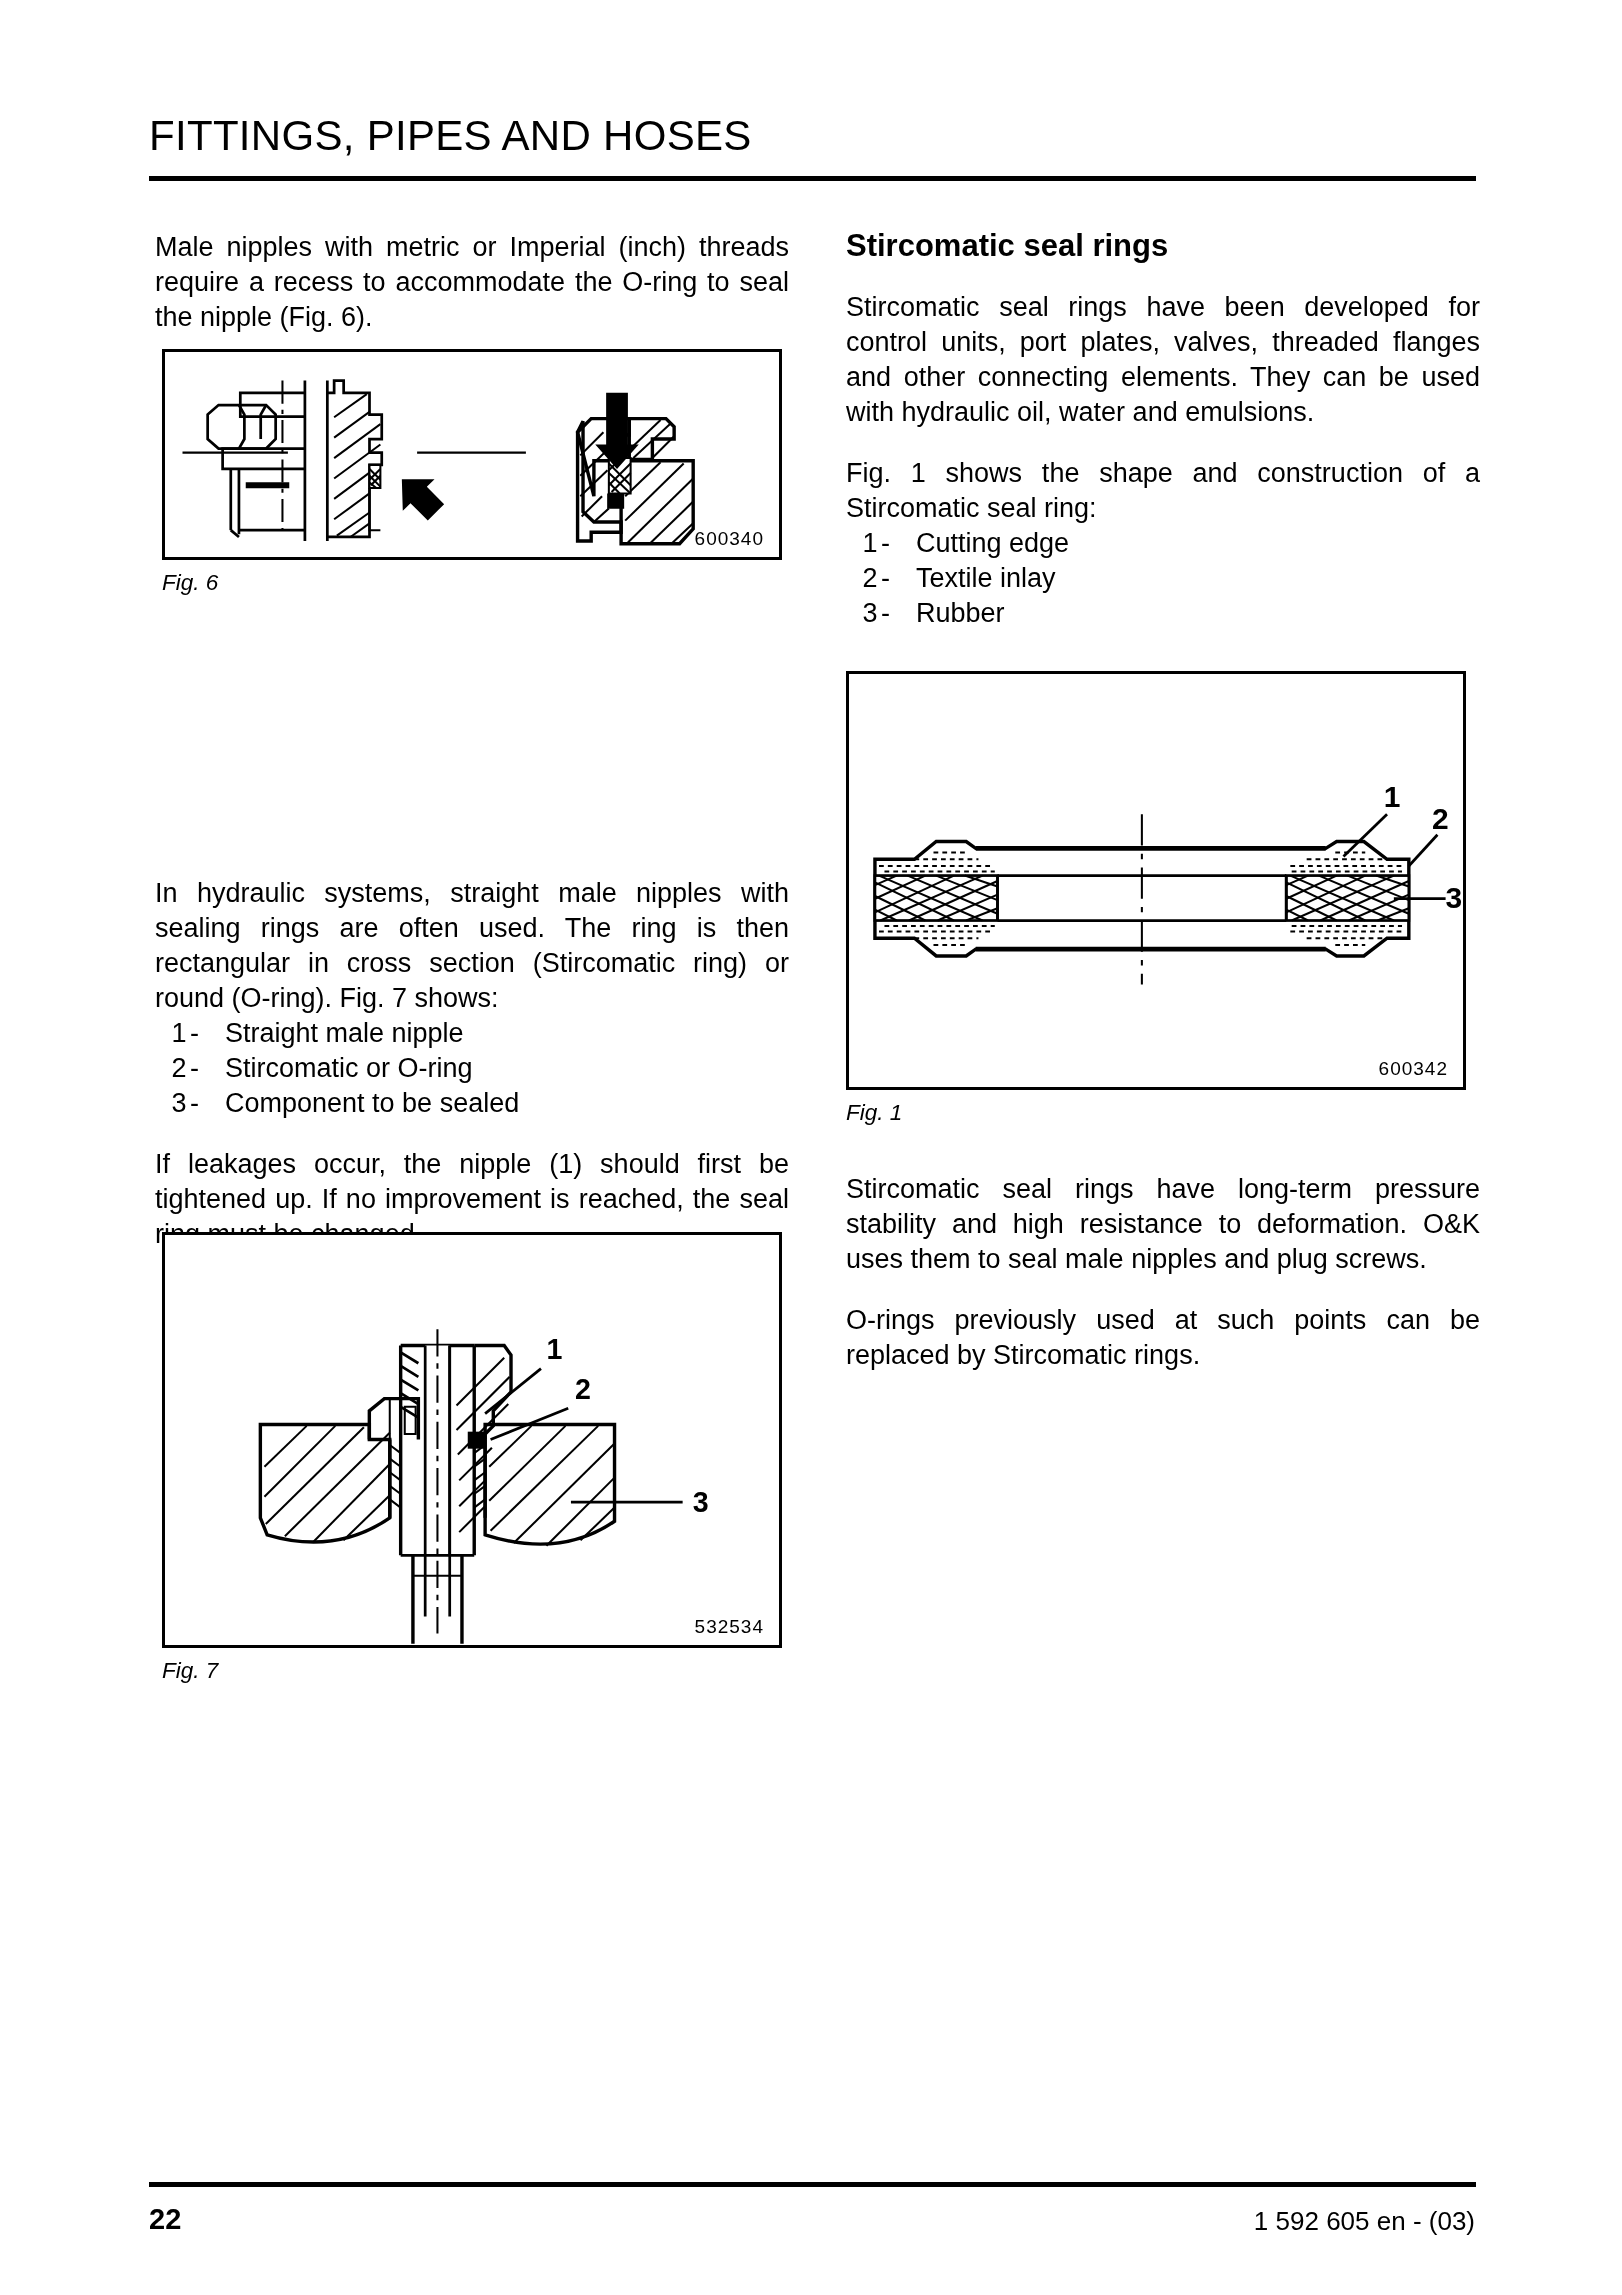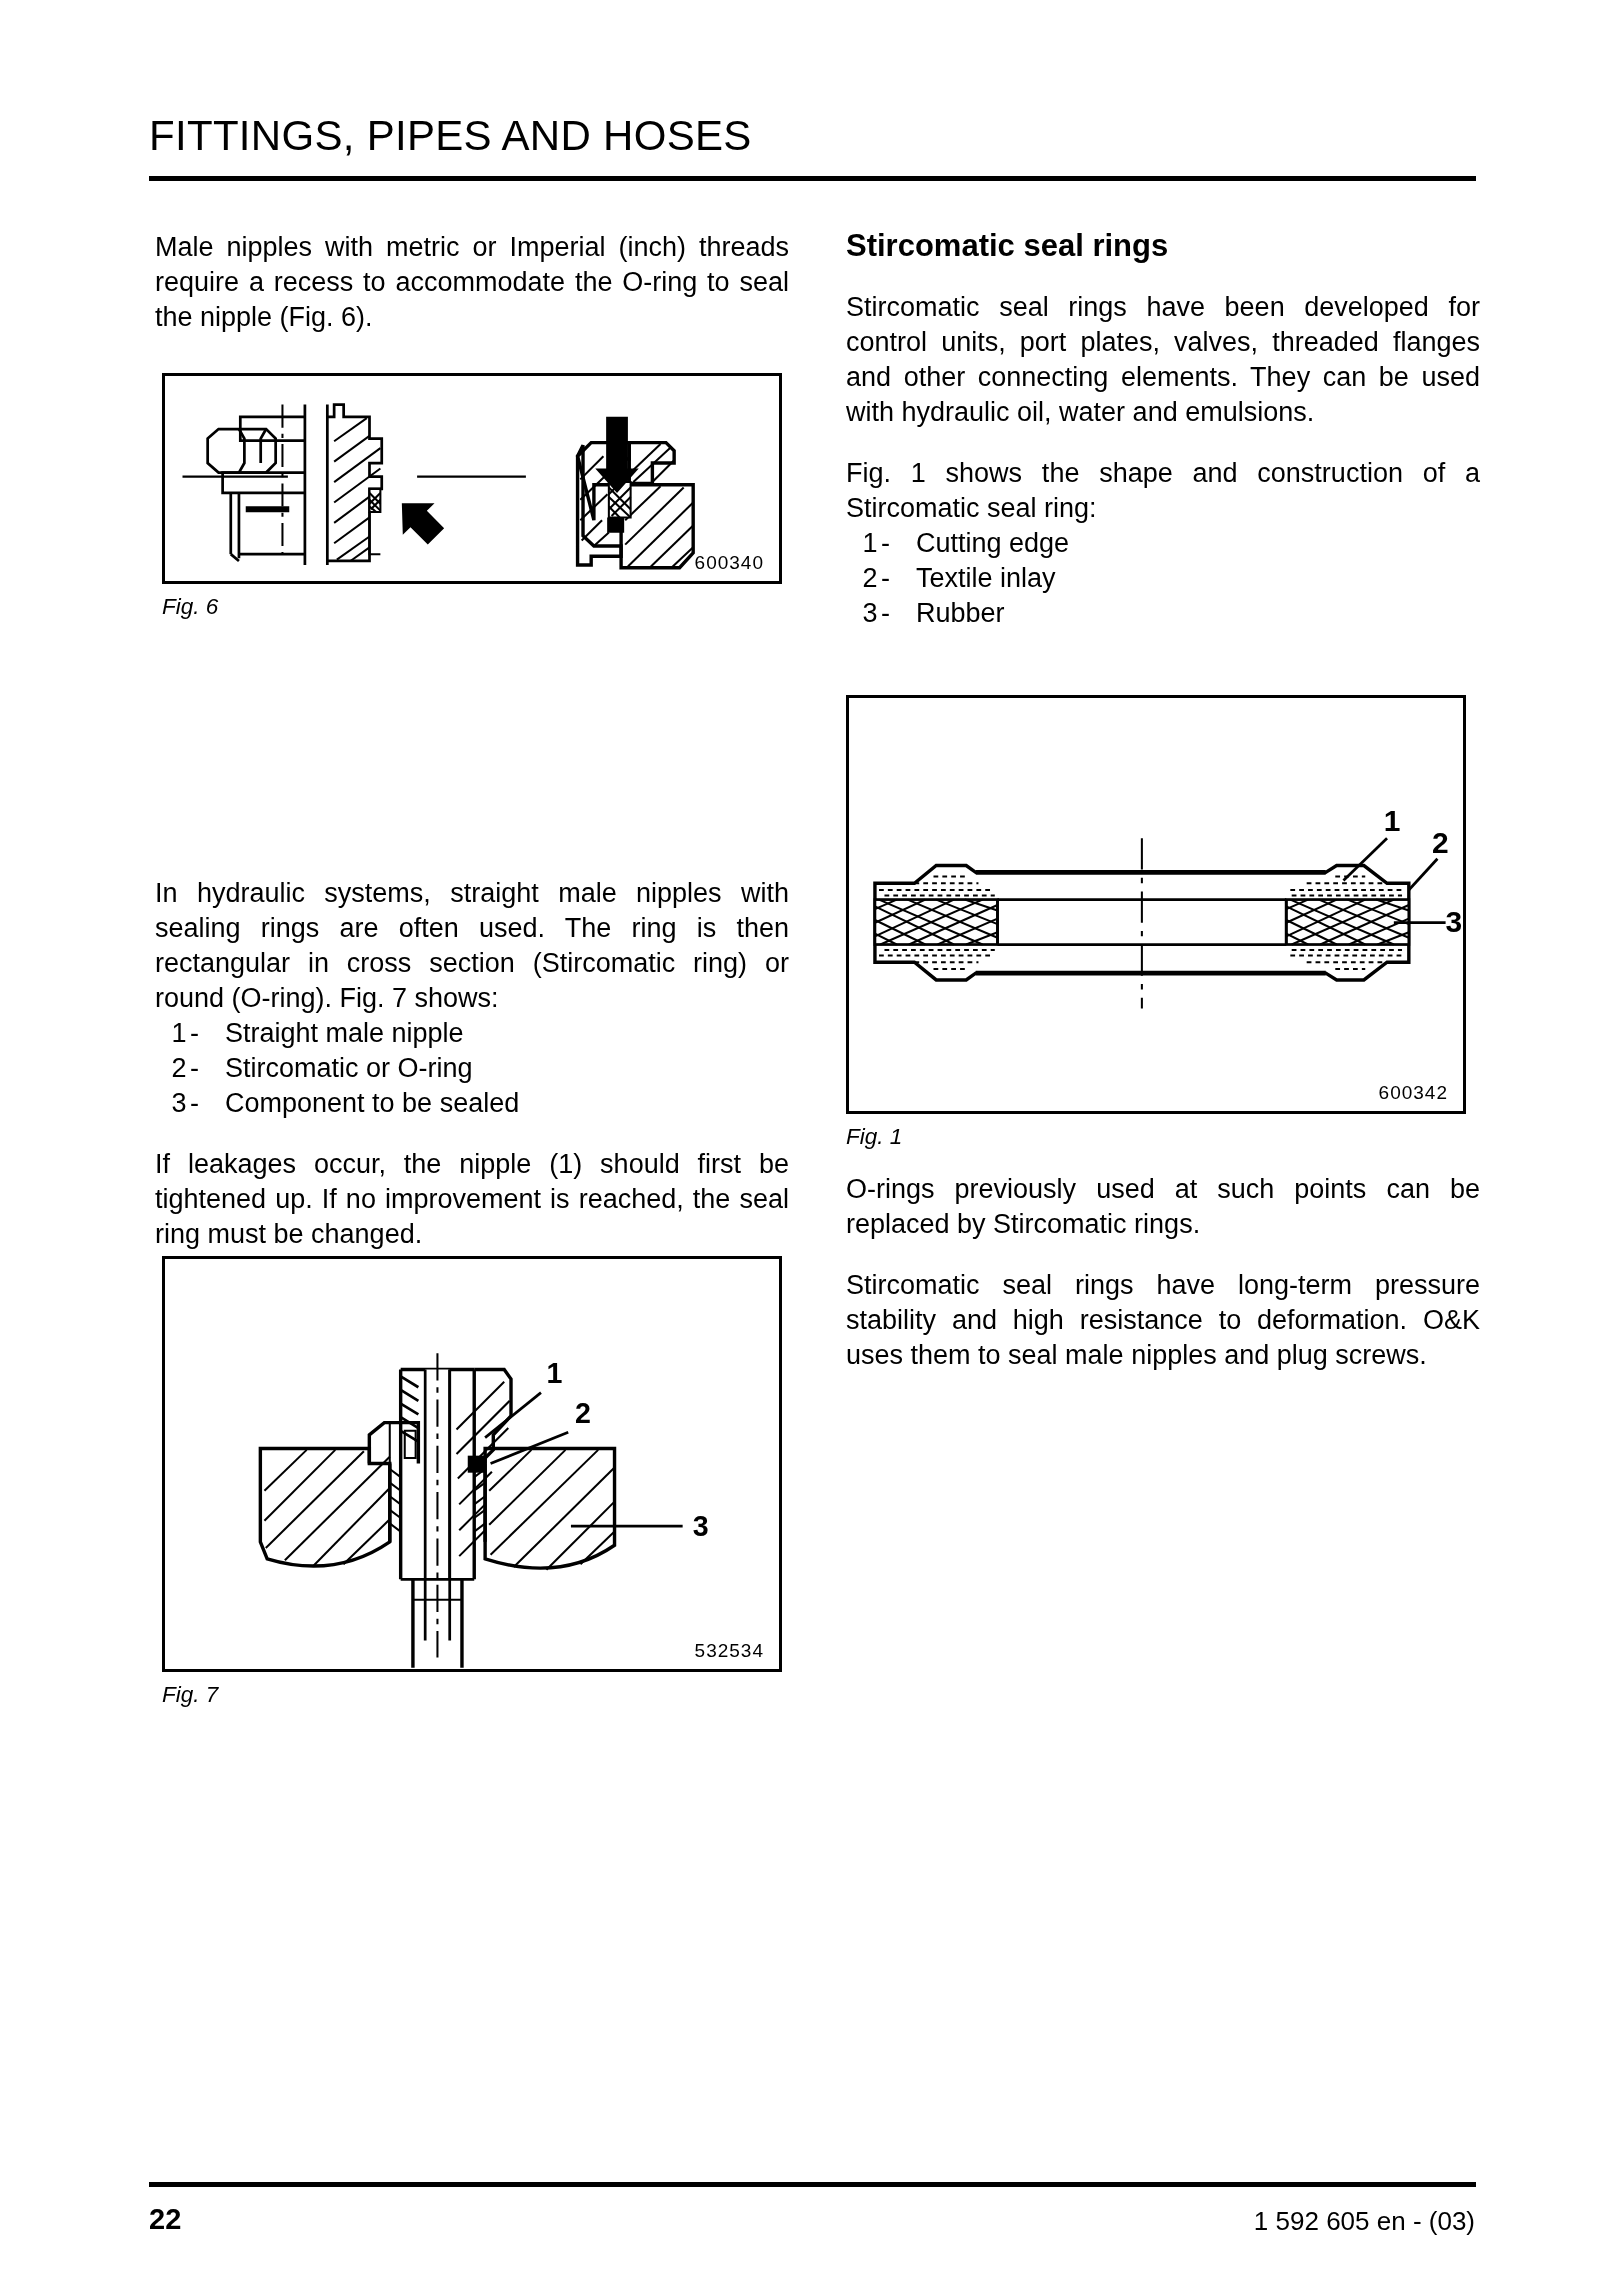--- a/index.html
+++ b/index.html
@@ -98,21 +98,21 @@
     box-sizing: border-box;
   }
   ul.legend li .dash {
     display: inline-block;
     width: 35px;
     text-align: left;
   }
   ul.legend li .lbl { display: inline-block; }
 
   
-  .figure { position: absolute; margin-top: 24px; }
+  .figure { position: absolute; }
   .figure .frame {
     position: relative;
     border: 3.4px solid #000;
     background: #fff;
     box-sizing: border-box;
     overflow: hidden;
   }
   .figure .drawing-no {
     position: absolute;
     right: 15px;
@@ -502,22 +502,22 @@
         <text x="785" y="196" font-family="Liberation Sans, sans-serif" font-size="44" font-weight="700">1</text>
         <text x="856" y="228" font-family="Liberation Sans, sans-serif" font-size="44" font-weight="700">2</text>
         <text x="876" y="344" font-family="Liberation Sans, sans-serif" font-size="44" font-weight="700">3</text>
       </svg>
       <div class="drawing-no">600342</div>
     </div>
     <div class="caption">Fig. 1</div>
   </div>
 
   <div style="position:absolute; left:846px; top:1172px; width:634px;">
+    <p class="body-text">Stircomatic seal rings have long-term pressure stability and high resistance to deformation. O&amp;K uses them to seal male nipples and plug screws.</p>
     <p class="body-text">O-rings previously used at such points can be replaced by Stircomatic rings.</p>
-    <p class="body-text">Stircomatic seal rings have long-term pressure stability and high resistance to deformation. O&amp;K uses them to seal male nipples and plug screws.</p>
   </div>
 
   <div class="rule-bottom"></div>
   <div class="footer-left">22</div>
   <div class="footer-right">1 592 605 en - (03)</div>
 
 </div>
 
 
 </body></html>

